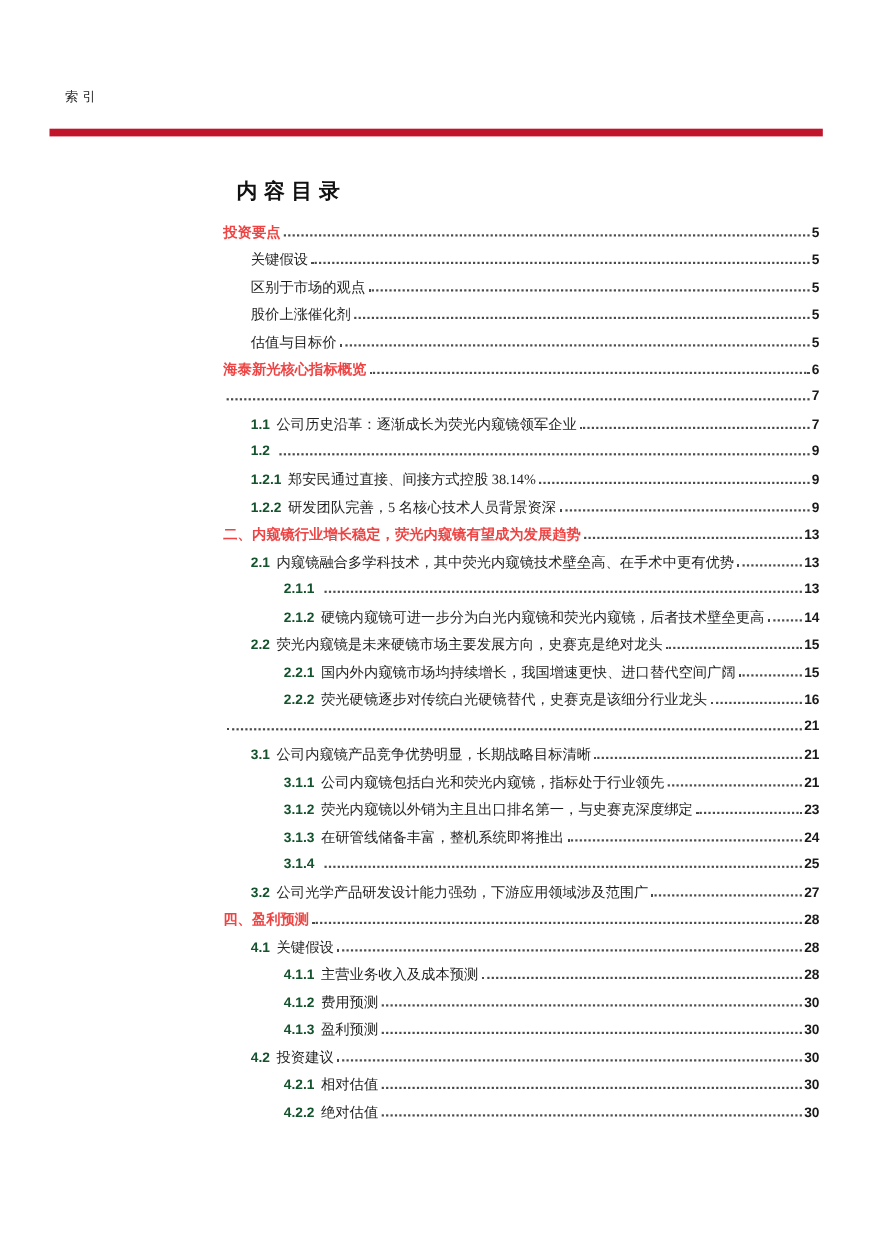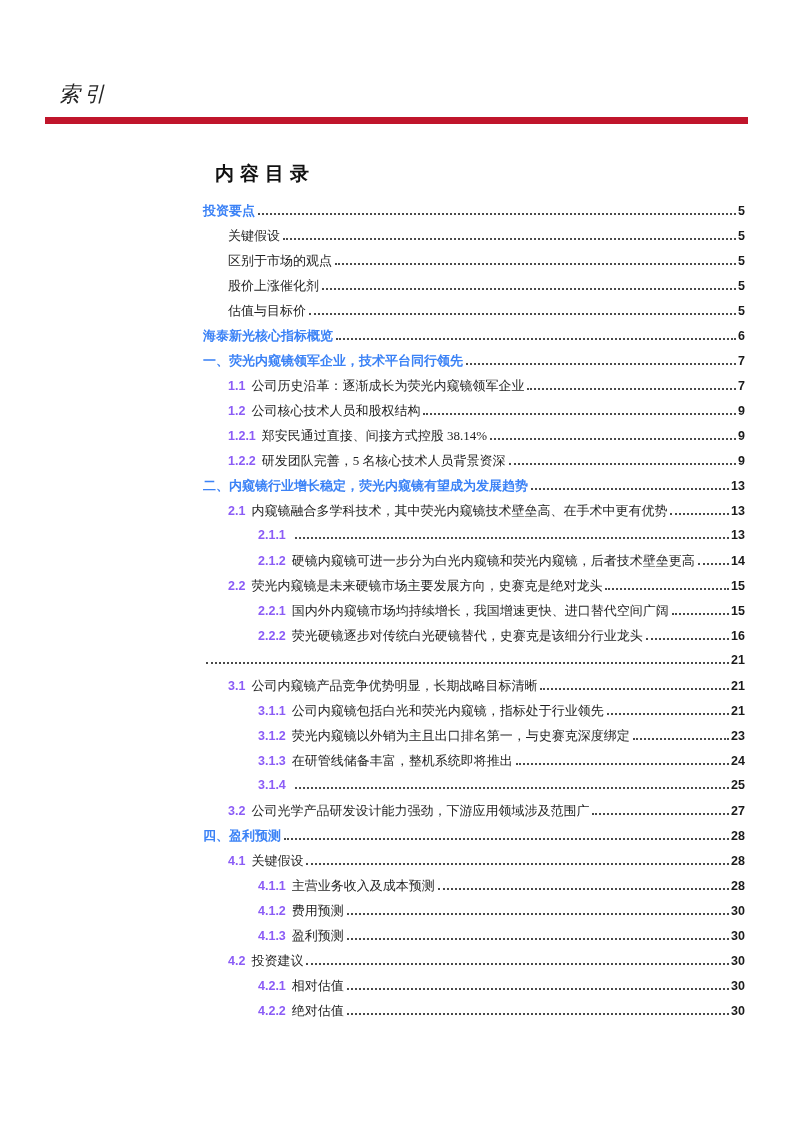--- a/index.html
+++ b/index.html
@@ -10,22 +10,21 @@
     height: 1122px;
     background: #ffffff;
     overflow: hidden;
     font-family: "Liberation Serif", serif;
     color: #1f1f1f;
   }
   .corner-label {
     position: absolute;
     left: 59px;
     top: 80px;
-    font-size: 21px;
-    font-style: italic;
+    font-size: 12px;
     letter-spacing: 4px;
     color: #262626;
     font-family: "Liberation Serif", serif;
   }
   .red-rule {
     position: absolute;
     left: 45px;
     top: 117px;
     width: 703px;
     height: 7px;
@@ -51,27 +50,27 @@
     display: flex;
     align-items: baseline;
     height: 25px;
     font-size: 13px;
     line-height: 25px;
     white-space: nowrap;
     cursor: pointer;
   }
   .toc-row.level-1 { padding-left: 25px; }
   .toc-row.level-2 { padding-left: 55px; justify-content: center; }
-  .toc-row.bold .entry-text { font-weight: 700; color: #3b82f6; }
+  .toc-row.bold .entry-text { font-weight: 700; color: #ef4444; }
   .entry-num {
     font-family: "Liberation Sans", sans-serif;
     font-weight: 700;
     font-size: 12.5px;
     margin-right: 6px;
-    color: #8b5cf6;
+    color: #14532d;
   }
   .entry-num:empty { display: none; margin: 0; }
   .entry-text {
     font-family: "Liberation Serif", serif;
     font-size: 13px;
     color: #1f1f1f;
   }
   .dot-leader {
     flex: 1 1 auto;
     min-width: 8px;
@@ -128,33 +127,31 @@
       <span class="entry-page">5</span>
     </div>
       <div class="toc-row level-0 bold">
 
       <span class="entry-text">海泰新光核心指标概览</span>
       <span class="dot-leader"></span>
       <span class="entry-page">6</span>
     </div>
       <div class="toc-row level-0 bold">
 
-      <span class="entry-text">一、荧光内窥镜领军企业，技术平台同行领先</span>
       <span class="dot-leader"></span>
       <span class="entry-page">7</span>
     </div>
       <div class="toc-row level-1">
       <span class="entry-num">1.1</span>
       <span class="entry-text">公司历史沿革：逐渐成长为荧光内窥镜领军企业</span>
       <span class="dot-leader"></span>
       <span class="entry-page">7</span>
     </div>
       <div class="toc-row level-1">
       <span class="entry-num">1.2</span>
-      <span class="entry-text">公司核心技术人员和股权结构</span>
       <span class="dot-leader"></span>
       <span class="entry-page">9</span>
     </div>
       <div class="toc-row level-1">
       <span class="entry-num">1.2.1</span>
       <span class="entry-text">郑安民通过直接、间接方式控股 38.14%</span>
       <span class="dot-leader"></span>
       <span class="entry-page">9</span>
     </div>
       <div class="toc-row level-1">

